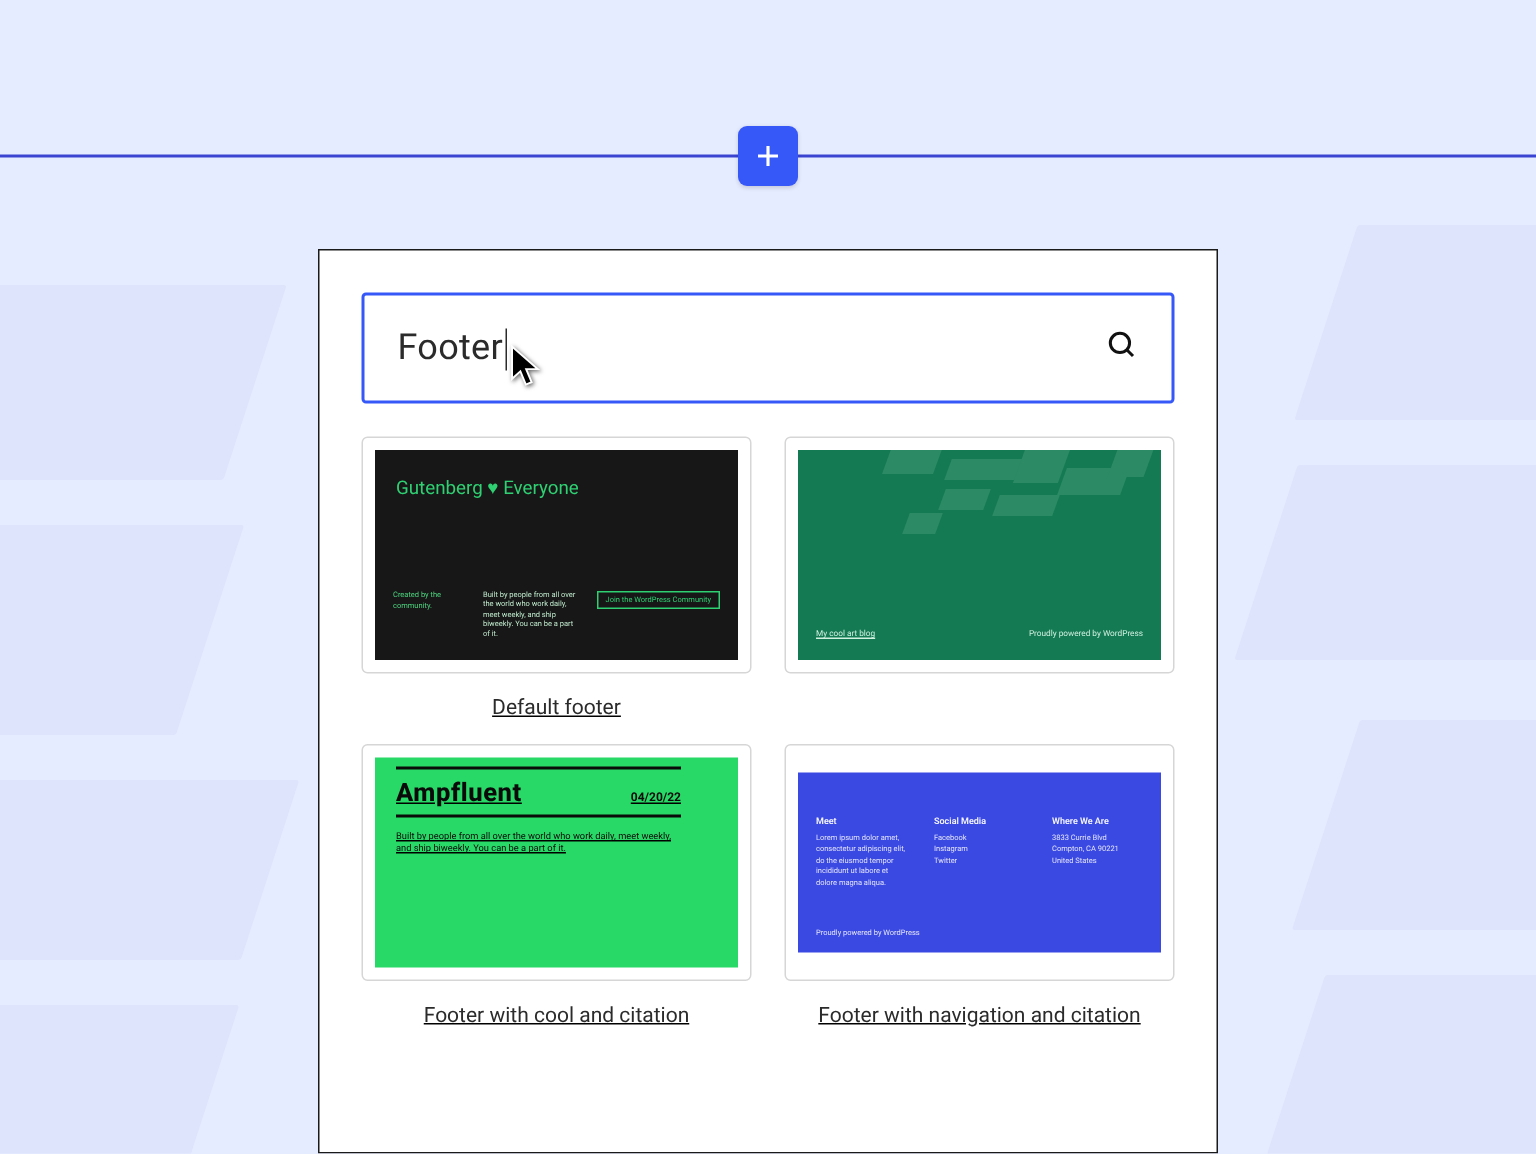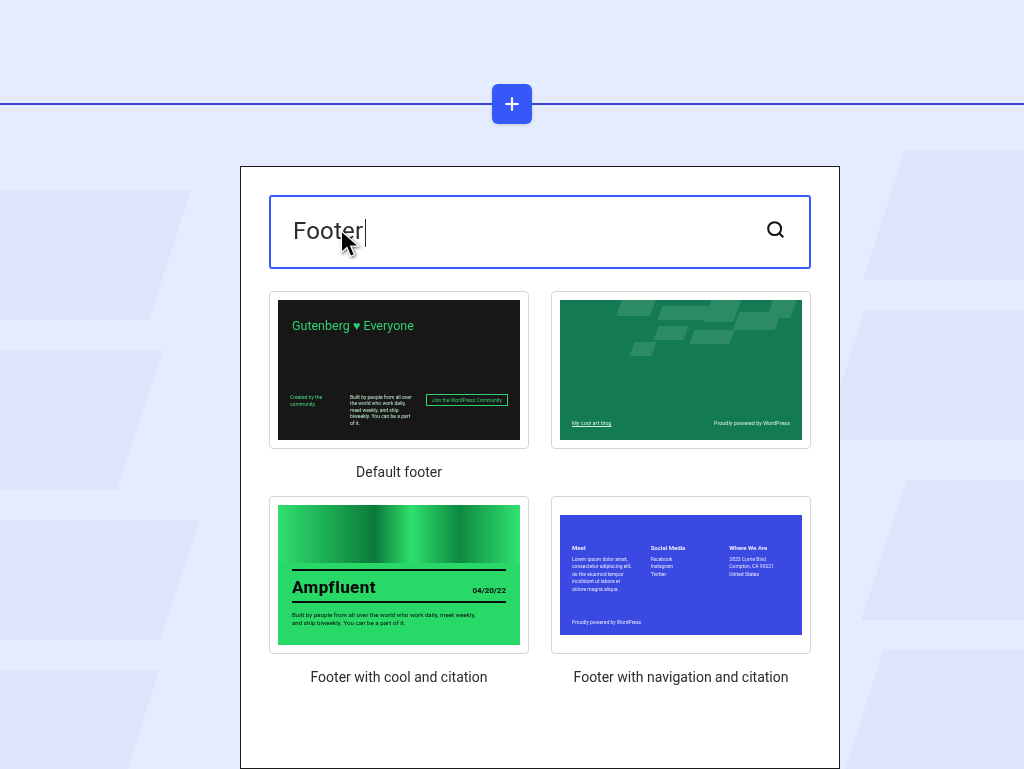--- a/index.html
+++ b/index.html
@@ -44,21 +44,21 @@
   .add-btn svg { width:20px; height:20px; stroke:#fff; stroke-width:2.5; fill:none; }
 
   
   .panel {
     position:absolute; left:212px; top:166px;
     width:600px; height:603px;
     background:#fff;
     border:1.5px solid #1a1a1a;
     z-index:5;
     padding:28px 28px 0 28px;
-    display:flex; flex-direction:column;margin-left:28px;
+    display:flex; flex-direction:column;
   }
 
   
   .search-box {
     height:74px; width:100%;
     border:2px solid #3758f9; border-radius:3px;
     display:flex; align-items:center;
     padding:0 22px; position:relative;
   }
   .search-text {
@@ -73,21 +73,21 @@
     position:absolute; left:340px; top:230px; z-index:20;
     filter: drop-shadow(1px 1px 1.5px rgba(0,0,0,.6));
     pointer-events:none;
   }
   .cursor svg { width:22px; height:30px; }
 
   
   .grid {
     margin-top:22px;
     display:grid; grid-template-columns:1fr 1fr;
-    column-gap:22px; row-gap:14px;
+    column-gap:22px; row-gap:14px;text-decoration:underline;
   }
   .card { display:flex; flex-direction:column; align-items:center; cursor:pointer; }
   .thumb {
     width:100%; height:158px;
     border:1px solid #d6d6d6; border-radius:4px;
     padding:8px;
     display:flex; align-items:stretch; justify-content:center;
     background:#fff;
   }
   .thumb-inner { width:100%; height:100%; position:relative; overflow:hidden; }
@@ -108,21 +108,21 @@
   .t2 { background:#147a53; }
   .t2 .pattern { position:absolute; inset:0; }
   .t2 .pattern span {
     position:absolute; background:#2c8a65;
     transform: skewX(-20deg);
   }
   .t2 .foot { position:absolute; left:12px; right:12px; bottom:14px; display:flex; justify-content:space-between; font-size:5.5px; color:#d0f0e0; }
   .t2 .foot .lnk { text-decoration:underline; }
 
   
-  .t3 { background:#29d967; color:#0a0a0a; display:flex; flex-direction:column; }
+  .t3 { background:#29d967; color:#0a0a0a; display:flex; flex-direction:row; }
   .t3 .grad { height:58px; background:linear-gradient(90deg,#2fe06e,#0a7a3a 40%,#2fe06e 55%,#0d8a42 75%,#32e272); }
   .t3 .body { padding:0 14px; }
   .t3 .rule { border-top:2px solid #0a0a0a; margin-top:6px; }
   .t3 .row1 { display:flex; justify-content:space-between; align-items:baseline; padding:6px 0 4px; border-bottom:2px solid #0a0a0a;}
   .t3 .logo { font-weight:800; font-size:17px; letter-spacing:.4px; }
   .t3 .date { font-size:8px; font-weight:700; }
   .t3 .tag { font-size:6.2px; line-height:1.35; padding:8px 0 0; max-width:190px; }
 
   
   .t4 { background:#fff; }

